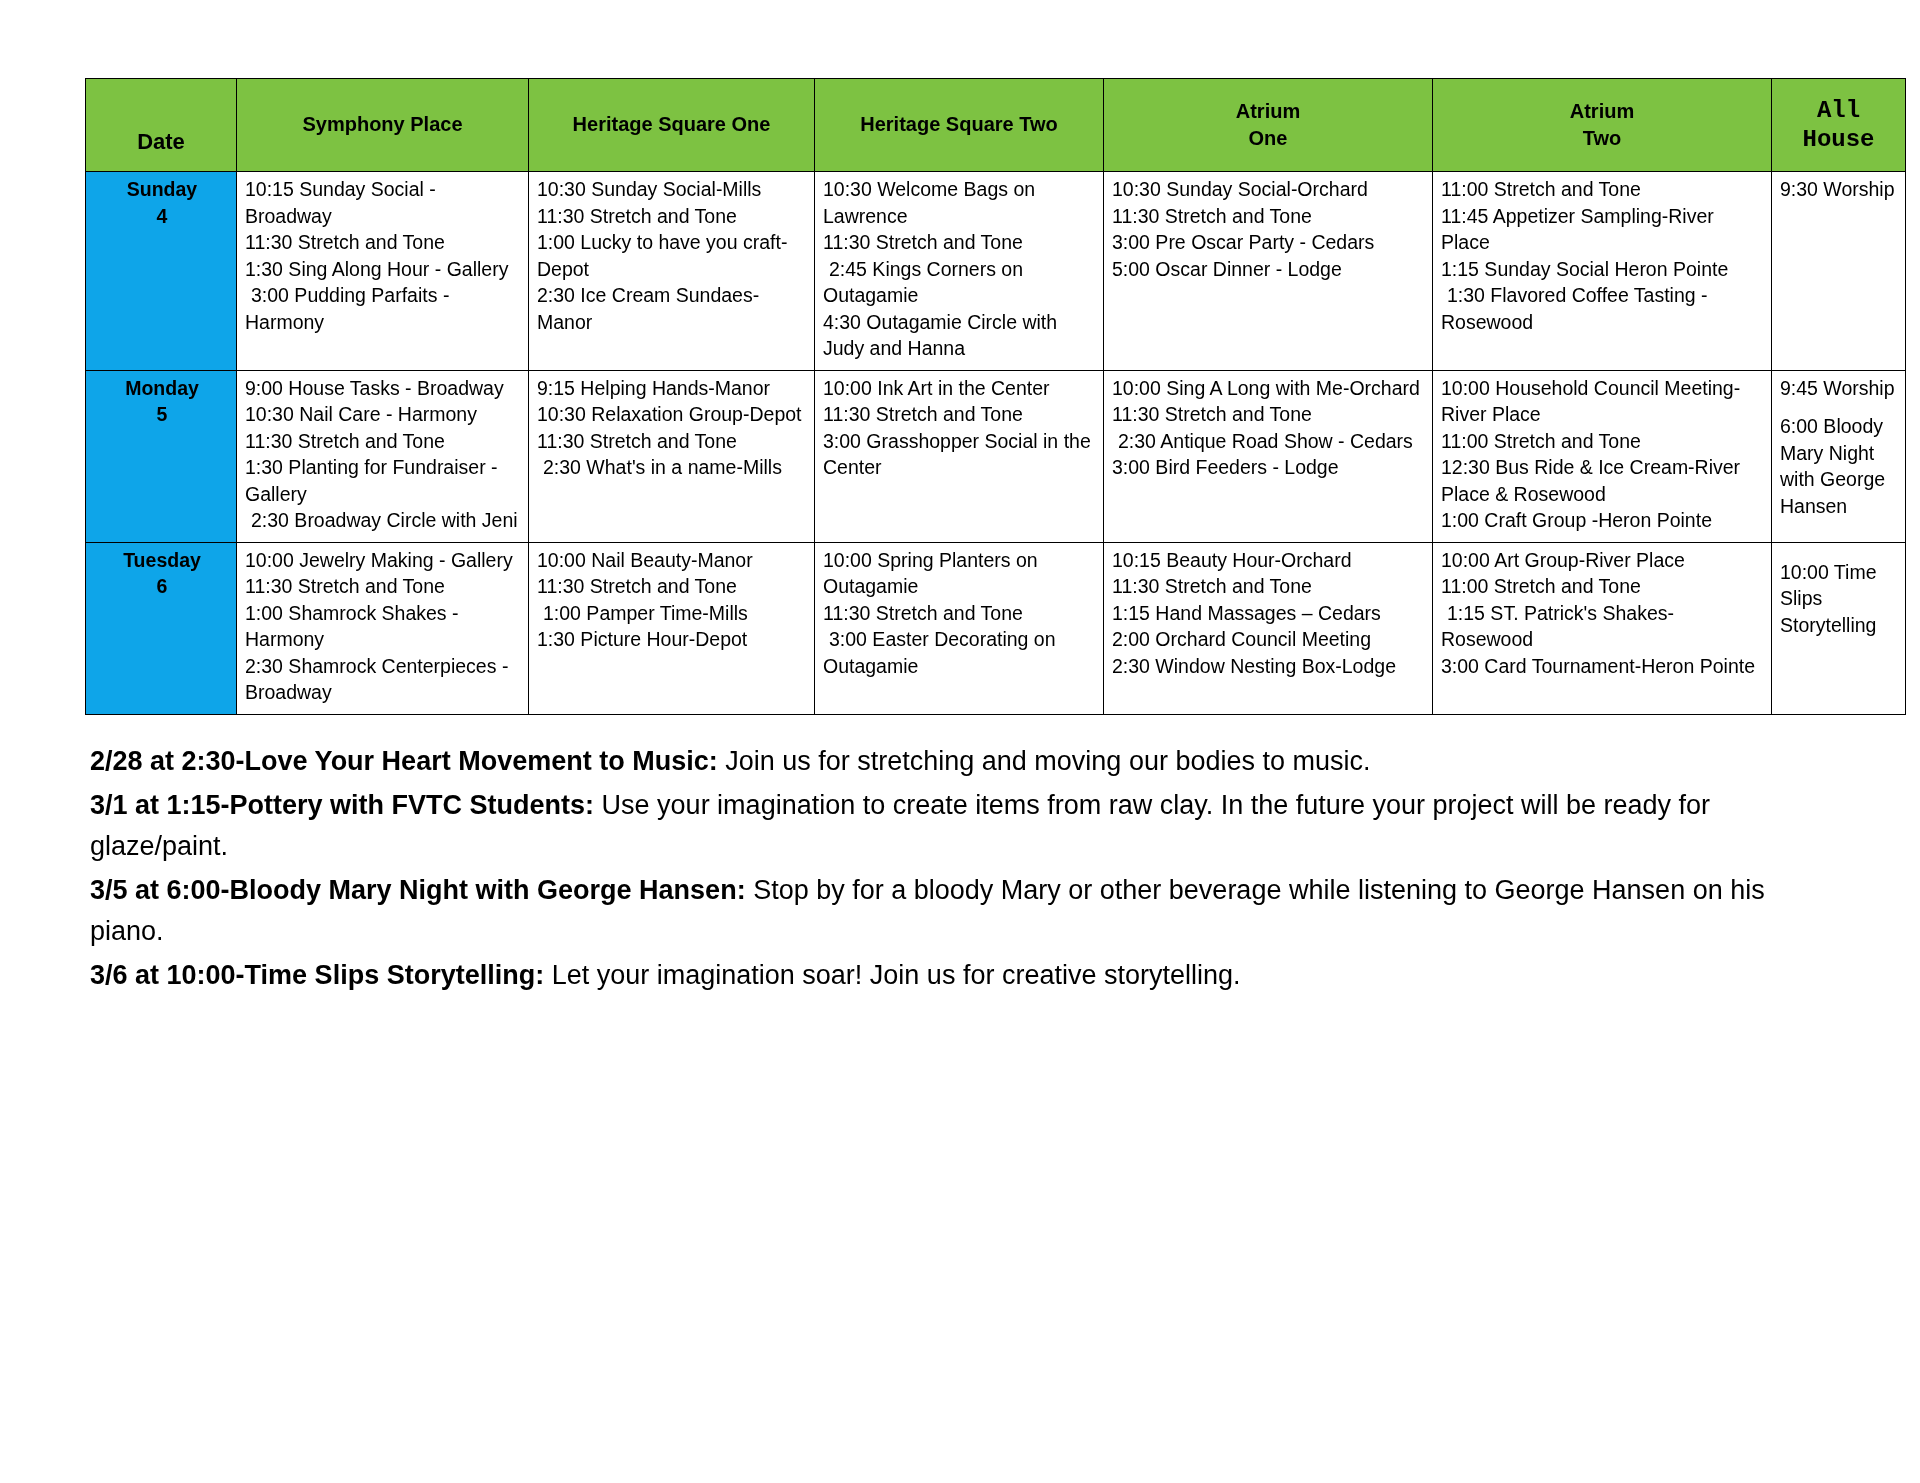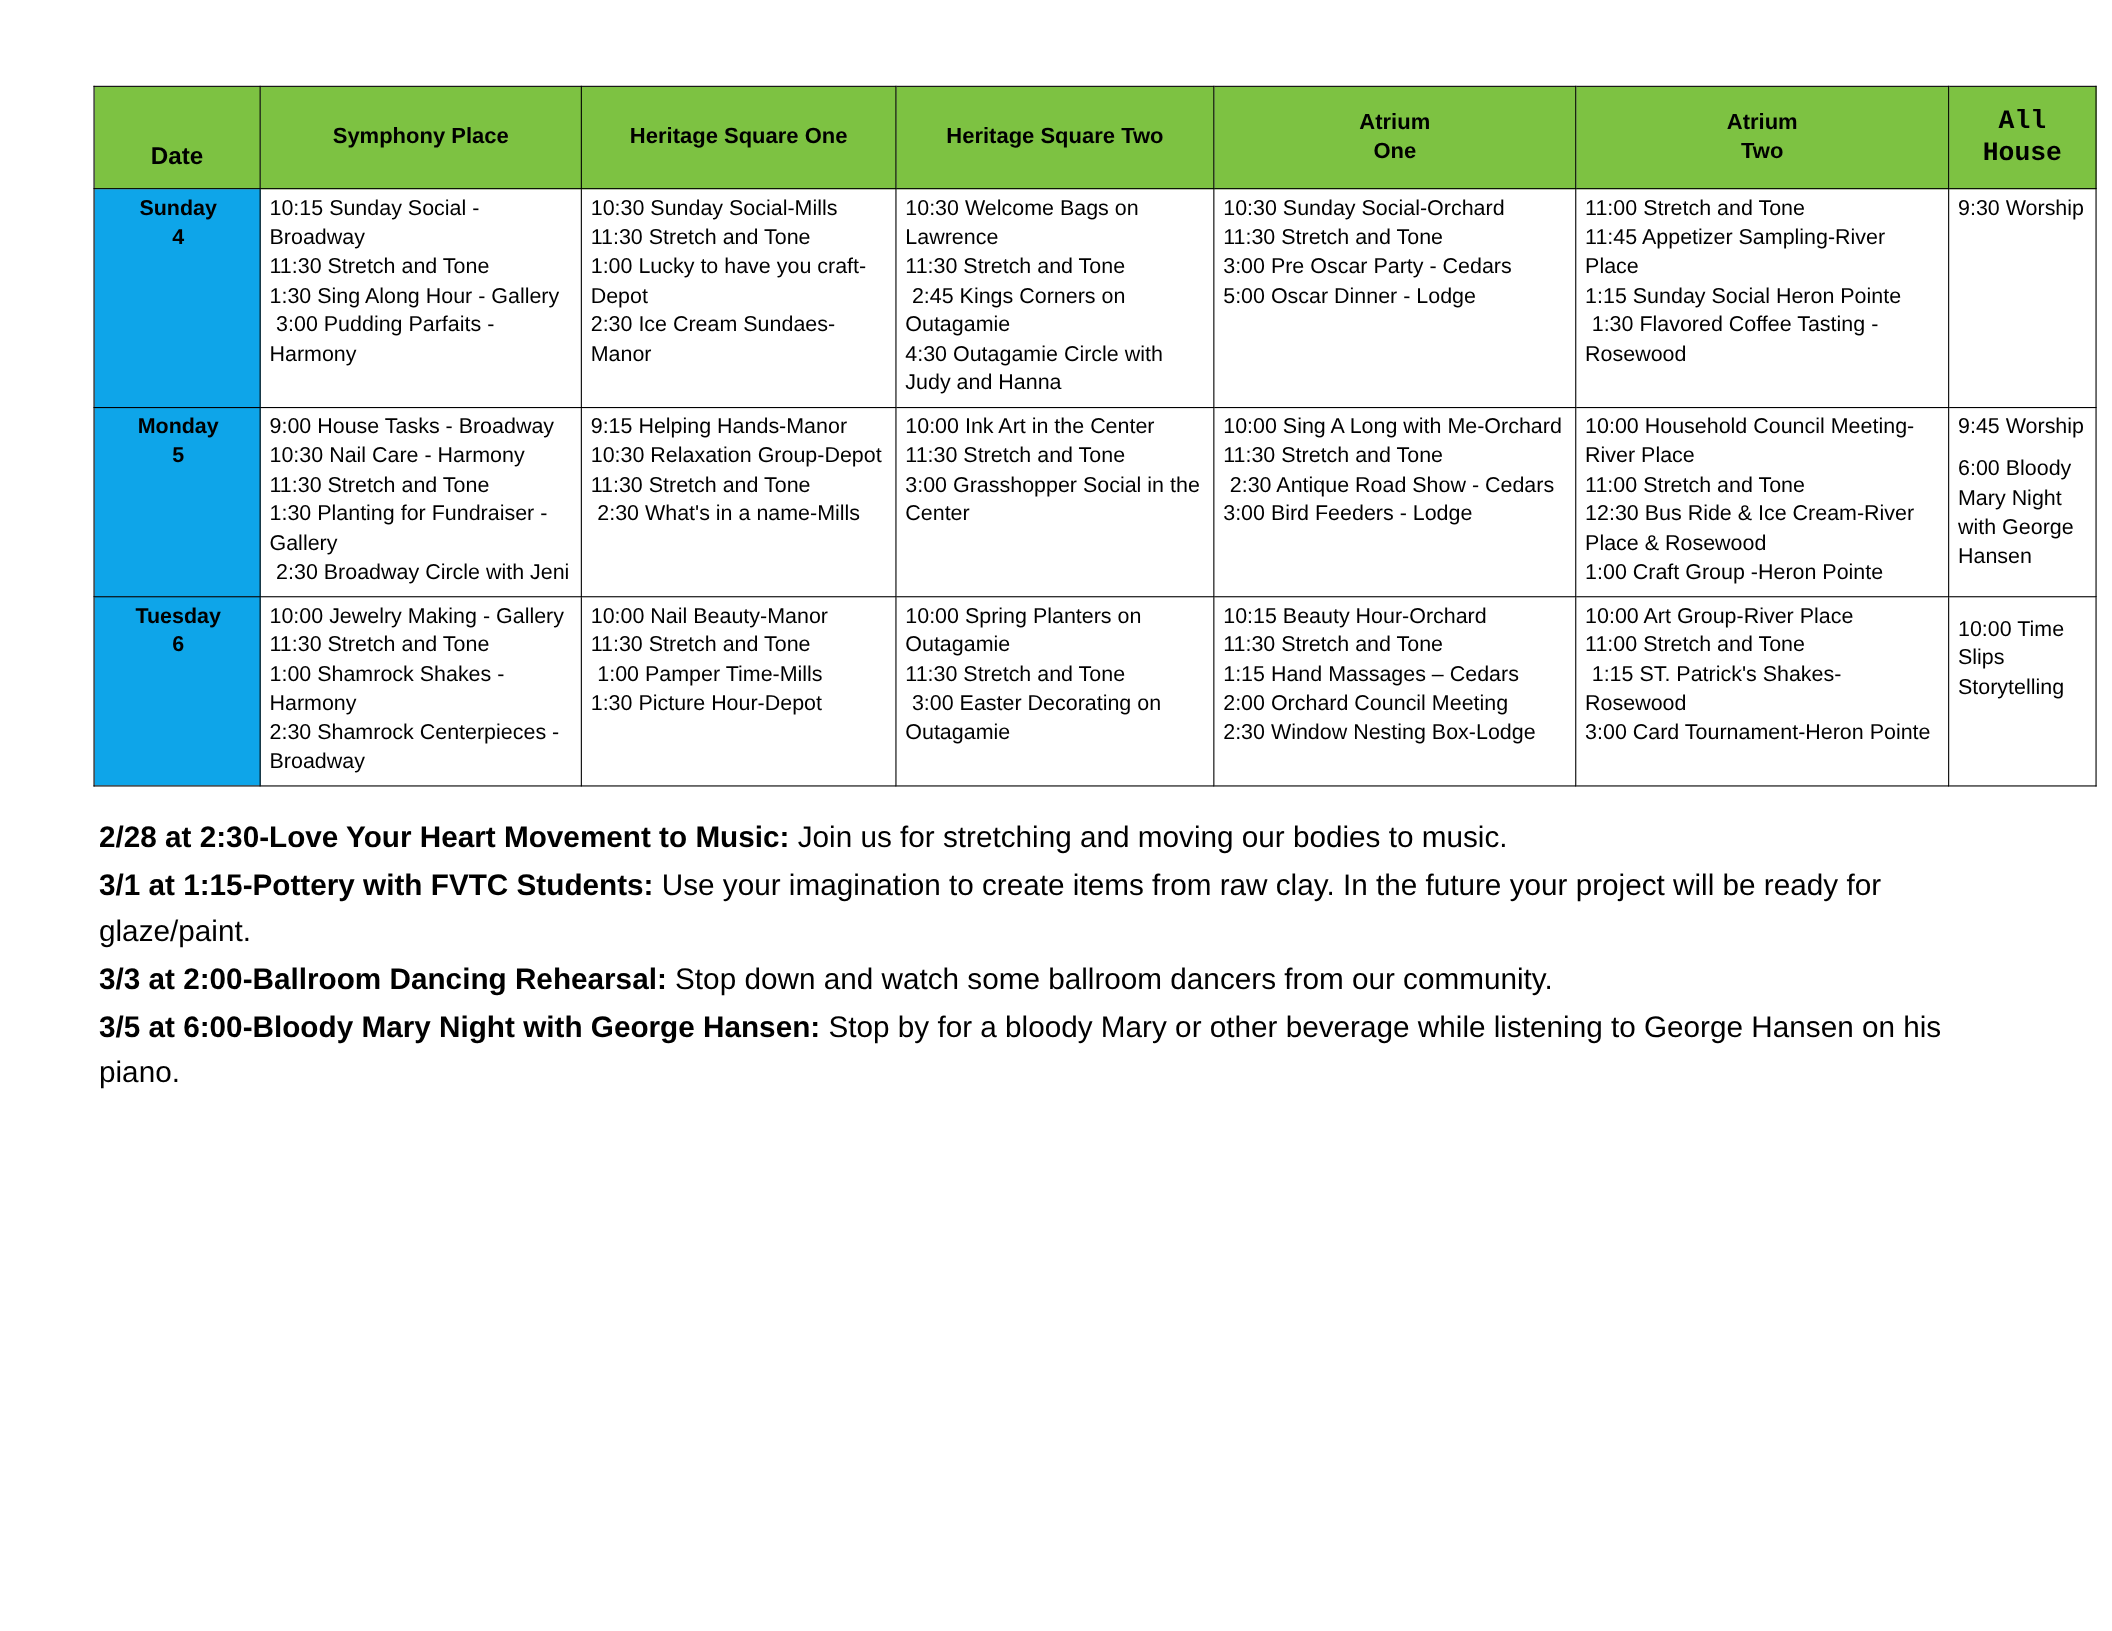--- a/index.html
+++ b/index.html
@@ -295,20 +295,20 @@
   </table>
 
   <div class="notes">
     <p>
       <span class="lead">2/28 at 2:30-Love Your Heart Movement to Music:</span><span> Join us for stretching and moving our bodies to music.</span>
     </p>
     <p>
       <span class="lead">3/1 at 1:15-Pottery with FVTC Students:</span><span>  Use your imagination to create items from raw clay.  In the future your project will be ready for glaze/paint.</span>
     </p>
     <p>
-      <span class="lead">3/3 at 2:00-Ballroom Dancing Rehearsal:</span><span>  Stop down and watch some ballroom dancers from our community.</span>
+      <span class="lead">3/5 at 6:00-Bloody Mary Night with George Hansen:</span><span>  Stop by for a bloody Mary or other beverage while listening to George Hansen on his piano.</span>
     </p>
     <p>
-      <span class="lead">3/5 at 6:00-Bloody Mary Night with George Hansen:</span><span>  Stop by for a bloody Mary or other beverage while listening to George Hansen on his piano.</span>
+      <span class="lead">3/6 at 10:00-Time Slips Storytelling:</span><span>  Let your imagination soar!  Join us for creative storytelling.</span>
     </p>
   </div>
 
 </div>
 
 </body></html>

